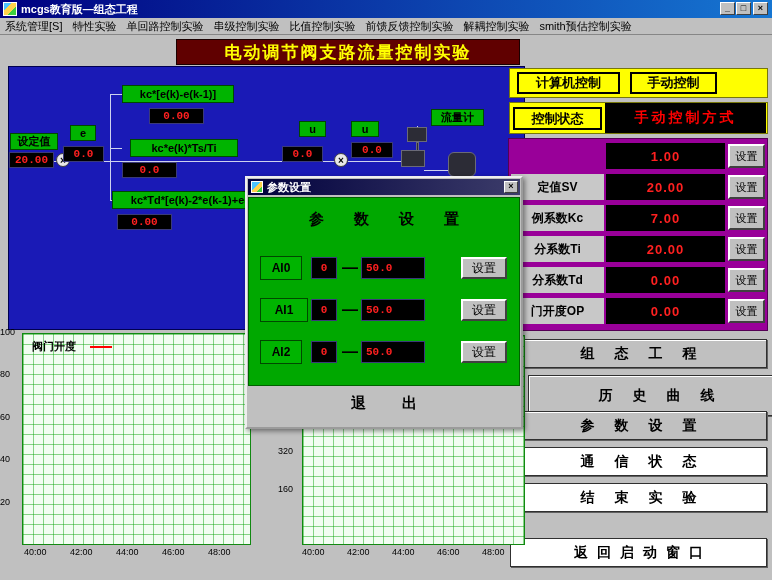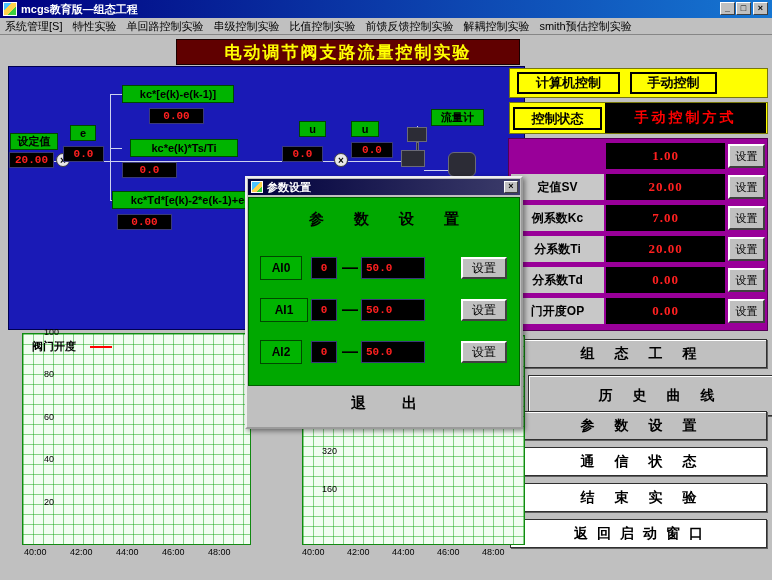--- a/index.html
+++ b/index.html
@@ -32,36 +32,36 @@
   .inst{background:#2c2c36;border:1px solid #6a6a78;}
   
   .ystrip{background:#ffff00;border:1px solid #77770a;}
   .ybtn{background:#ffff00;border:2px solid #000;color:#000;font-weight:bold;font-size:13px;
         display:flex;align-items:center;justify-content:center;}
   .statusbox{background:#000;color:#ff0000;font-weight:bold;font-size:14px;letter-spacing:3px;
              display:flex;align-items:center;justify-content:center;}
   .purple{background:#990099;border:1px solid #550055;}
   .plabel{background:#c8c8c8;color:#000;font-weight:bold;font-size:12px;display:flex;align-items:center;justify-content:center;}
   .pval{background:#000;color:#ff2020;font-weight:bold;font-size:13px;letter-spacing:1px;
-        display:flex;align-items:center;justify-content:center;font-family:Liberation Serif, serif;}
+        display:flex;align-items:center;justify-content:center;font-family:Liberation Sans, sans-serif;}
   .btn3d{background:#c0c0c0;border:2px solid;border-color:#fff #404040 #404040 #fff;color:#000;font-size:11px;
          display:flex;align-items:center;justify-content:center;cursor:default;}
   
   .navbtn{font-weight:bold;font-size:14px;color:#000;display:flex;align-items:center;justify-content:center;
           border:1px solid #303030;box-shadow:inset 1px 1px 0 #ffffff,1px 1px 0 #606060;}
   .nav-gray{background:#c0c0c0;}
   .nav-white{background:#ffffff;}
   .ls20{letter-spacing:20px;padding-left:20px;}
-  .ls9{letter-spacing:9px;padding-left:9px;}
+  .ls9{letter-spacing:9px;padding-left:9px;margin-top:19px;}
   
   .plot{background-color:#f2fdf2;border:1px solid #118811;
         background-image:repeating-linear-gradient(to right,rgba(0,160,0,.45) 0 1px,transparent 1px 10px),
                          repeating-linear-gradient(to bottom,rgba(0,160,0,.45) 0 1px,transparent 1px 10px);}
   .tick{color:#000;font-size:9px;white-space:nowrap;}
-  .ylab{text-align:left;padding-left:44px;}
+  .ylab{text-align:left;}
   .legend-text{color:#000;font-size:11px;font-weight:bold;}
   .legend-line{background:#ff0000;height:2px;}
   
   .dialog{left:245px;top:176px;width:278px;height:253px;background:#c0c0c0;border:2px outset #efefef;
           box-shadow:2px 2px 5px rgba(0,0,0,.45);z-index:10;}
   .dlg-title{left:1px;top:1px;width:272px;height:16px;background:linear-gradient(90deg,#00003c,#3c3c6a);
              color:#fff;font-size:11px;font-weight:bold;display:flex;align-items:center;}
   .dlg-icon{width:10px;height:10px;margin:0 4px 0 3px;border:1px solid #fff;
             background:linear-gradient(135deg,#4cc3ff 0 40%,#ffd24c 40% 70%,#3ecf3e 70%);}
   .dlg-close{left:257px;top:3px;width:14px;height:12px;font-size:9px;line-height:9px;}

